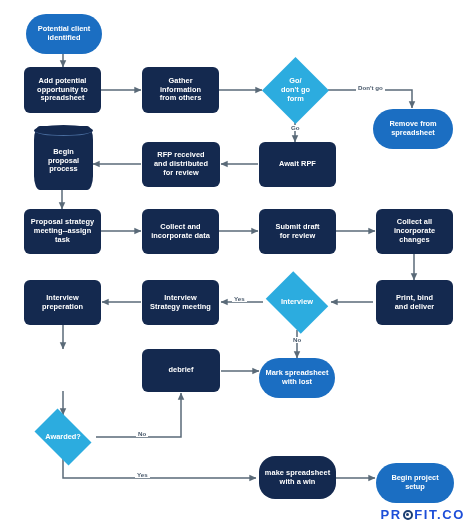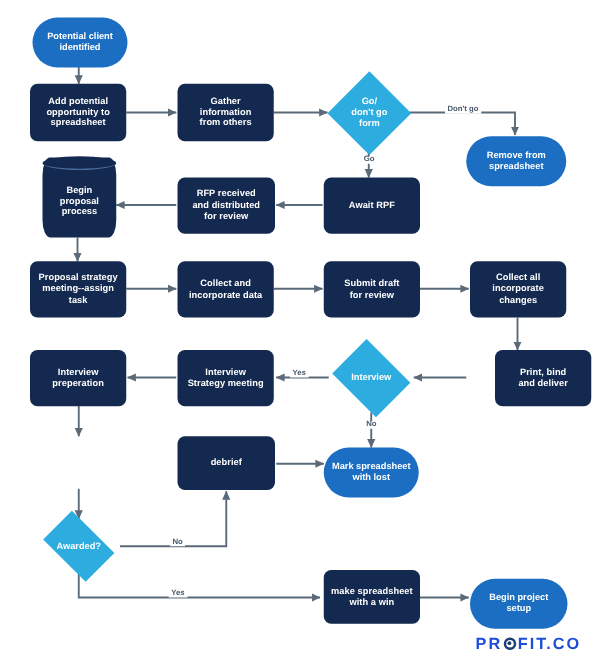--- a/index.html
+++ b/index.html
@@ -281,41 +281,41 @@
   <div class="node proc" style="left:142px; top:280px; width:77px; height:45px;">
     <span class="lbl">Interview
 Strategy meeting</span>
   </div>
 
   <div class="node dec" style="left:262px; top:275px; width:70px; height:55px;">
     <span class="diamond-bg"></span>
     <span class="lbl">Interview</span>
   </div>
 
-  <div class="node proc" style="left:376px; top:280px; width:77px; height:45px;margin-left:20px;">
+  <div class="node proc" style="left:376px; top:280px; width:77px; height:45px;">
     <span class="lbl">Print, bind
 and deliver</span>
   </div>
 
 
   <div class="node proc" style="left:142px; top:349px; width:78px; height:43px;">
     <span class="lbl">debrief</span>
   </div>
 
   <div class="node term" style="left:259px; top:358px; width:76px; height:27px;">
     <span class="lbl">Mark spreadsheet
 with lost</span>
   </div>
 
   <div class="node dec" style="left:29px; top:414px; width:68px; height:46px;">
     <span class="diamond-bg"></span>
     <span class="lbl">Awarded?</span>
   </div>
 
-  <div class="node proc" style="left:259px; top:456px; width:77px; height:43px;">
+  <div class="node proc" style="left:259px; top:456px; width:77px; height:43px;border-radius:16px;">
     <span class="lbl">make spreadsheet
 with a win</span>
   </div>
 
   <div class="node term" style="left:376px; top:463px; width:78px; height:30px;justify-content:flex-end;">
     <span class="lbl">Begin project
 setup</span>
   </div>
 
   <div class="edge-label" style="left:356px; top:85px;">Don't go</div>

